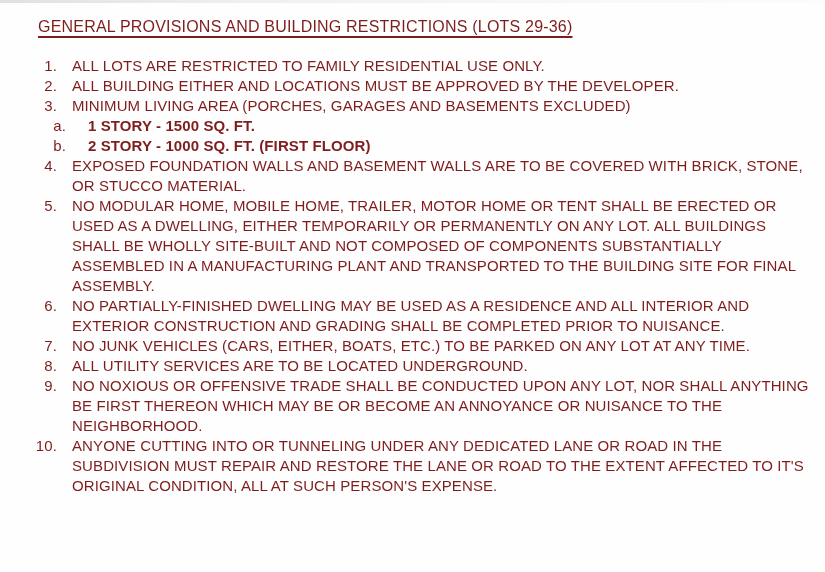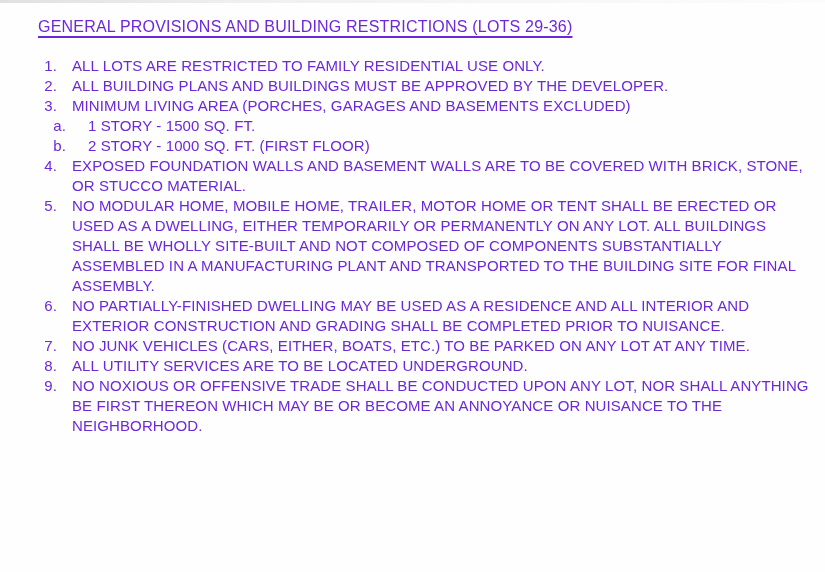--- a/index.html
+++ b/index.html
@@ -7,21 +7,21 @@
     padding: 0;
     background: #ffffff;
   }
   .page {
     position: relative;
     width: 825px;
     height: 572px;
     background: #fefefe;
     overflow: hidden;
     font-family: "Liberation Sans", sans-serif;
-    color: #6d28d9;
+    color: #7f1d1d;
     -webkit-font-smoothing: antialiased;
   }
   
   .page::before {
     content: "";
     position: absolute;
     top: 0; left: 0; right: 0;
     height: 3px;
     background: linear-gradient(to right, #d9d9d9, #ececec 30%, #f4f4f4 60%, #fbfbfb);
     opacity: 0.8;
@@ -59,35 +59,36 @@
   .txt {
     flex: 1;
     padding-left: 15px;
     padding-right: 13px;
   }
   .row.sub .num {
     flex-basis: 66px;
   }
   .row.sub .txt {
     padding-left: 22px;
+    font-weight: bold;
   }
 </style>
 </head>
 <body>
 
 <div class="page">
   <div class="doc-title">GENERAL PROVISIONS AND BUILDING RESTRICTIONS (LOTS 29-36)</div>
   <div class="provisions" id="provisions-list">
       <div class="row">
         <span class="num">1.</span>
         <span class="txt">ALL LOTS ARE RESTRICTED TO FAMILY RESIDENTIAL USE ONLY.</span>
       </div>
       <div class="row">
         <span class="num">2.</span>
-        <span class="txt">ALL BUILDING PLANS AND BUILDINGS MUST BE APPROVED BY THE DEVELOPER.</span>
+        <span class="txt">ALL BUILDING EITHER AND LOCATIONS MUST BE APPROVED BY THE DEVELOPER.</span>
       </div>
       <div class="row">
         <span class="num">3.</span>
         <span class="txt">MINIMUM LIVING AREA (PORCHES, GARAGES AND BASEMENTS EXCLUDED)</span>
       </div>
       <div class="row sub">
         <span class="num">a.</span>
         <span class="txt">1 STORY - 1500 SQ. FT.</span>
       </div>
       <div class="row sub">
@@ -111,14 +112,18 @@
         <span class="txt">NO JUNK VEHICLES (CARS, EITHER, BOATS, ETC.) TO BE PARKED ON ANY LOT AT ANY TIME.</span>
       </div>
       <div class="row">
         <span class="num">8.</span>
         <span class="txt">ALL UTILITY SERVICES ARE TO BE LOCATED UNDERGROUND.</span>
       </div>
       <div class="row">
         <span class="num">9.</span>
         <span class="txt">NO NOXIOUS OR OFFENSIVE TRADE SHALL BE CONDUCTED UPON ANY LOT, NOR SHALL ANYTHING BE FIRST THEREON WHICH MAY BE OR BECOME AN ANNOYANCE OR NUISANCE TO THE NEIGHBORHOOD.</span>
       </div>
+      <div class="row">
+        <span class="num">10.</span>
+        <span class="txt">ANYONE CUTTING INTO OR TUNNELING UNDER ANY DEDICATED LANE OR ROAD IN THE SUBDIVISION MUST REPAIR AND RESTORE THE LANE OR ROAD TO THE EXTENT AFFECTED TO IT'S ORIGINAL CONDITION, ALL AT SUCH PERSON'S EXPENSE.</span>
+      </div>
     </div>
 </div>
 
 </body></html>

